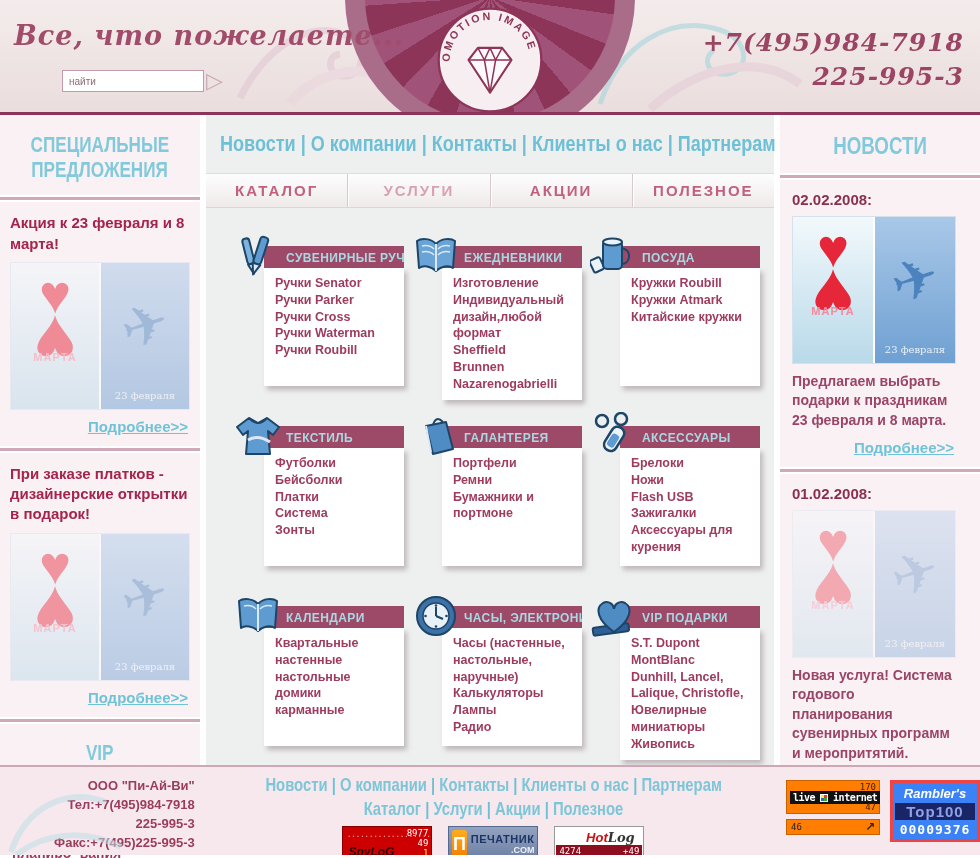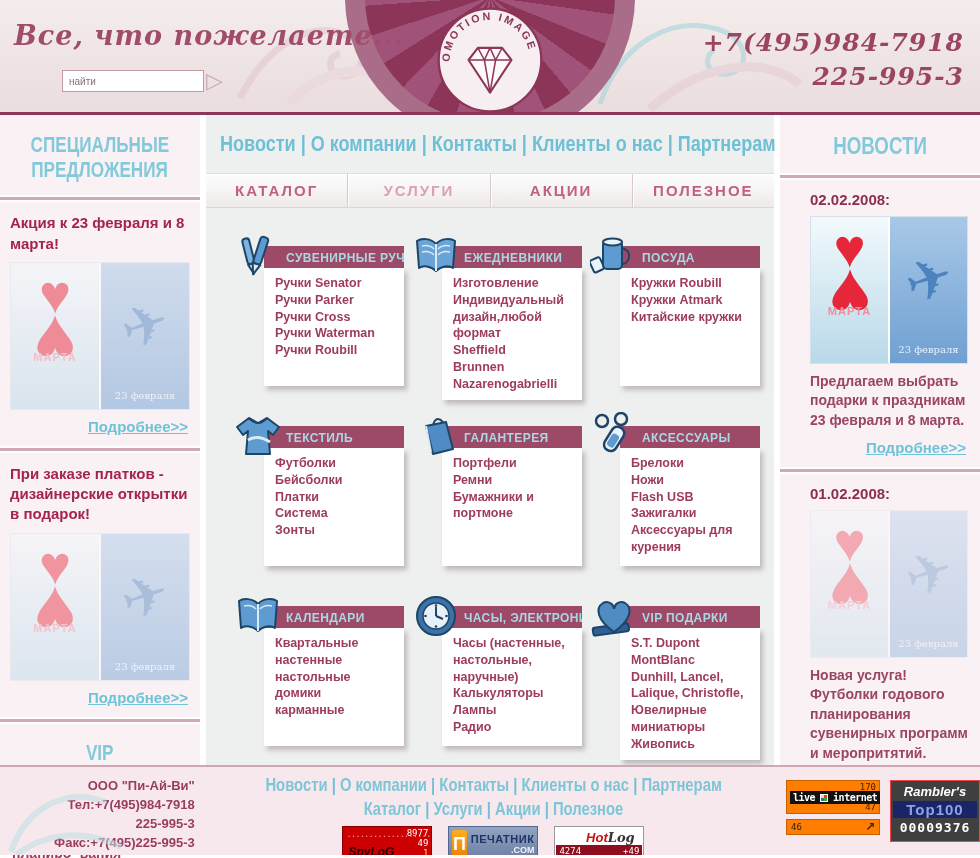--- a/index.html
+++ b/index.html
@@ -82,21 +82,21 @@
   .cat-icon { position:absolute; left:-30px; top:-14px; width:48px; height:48px; z-index:3; }
   .card-header { height:22px; background:#9c4a68; color:#a9d8e3; font-weight:bold;
                  font-size:12px; letter-spacing:.4px; padding:5px 2px 0 22px;
                  white-space:nowrap; overflow:hidden; }
   .card-body { background:#fff; min-height:118px; box-shadow:3px 4px 5px rgba(120,100,110,.4);
                padding:7px 4px 8px 11px; }
   .card-body ul { list-style:none; }
   .card-body li { font-size:12.5px; font-weight:bold; color:#9e3c60; line-height:1.34; cursor:pointer; }
 
   
-  .news-item { padding:4px 12px 2px 12px;margin-left:18px; }
+  .news-item { padding:4px 24px 2px 12px; }
   .news-date { color:#8c2f4f; font-weight:bold; font-size:15px; margin-bottom:8px; }
   .news-text { color:#9b4566; font-weight:bold; font-size:14px; line-height:1.4; margin-top:8px; }
 
   
   .footer { position:relative; height:90px; background:#f6e8ed; border-top:2px solid #cfa8b6;
             display:flex; overflow:hidden; }
   .footer-left { width:218px; padding:10px 6px 0 0; text-align:right;
                  color:#9b3c5c; font-size:13px; font-weight:bold; line-height:1.45; }
   .footer-left .email { cursor:pointer; }
   .footer-center { flex:1; text-align:center; padding-top:6px; }
@@ -136,21 +136,21 @@
   .li-badge .num-bot { position:absolute; right:3px; bottom:1px; }
   .li-badge .black { position:absolute; left:3px; top:10px; background:#111; color:#fff;
                      font-weight:bold; font-size:10px; padding:1px 3px; letter-spacing:-.5px;
                      display:flex; align-items:center; gap:5px; }
   .li-badge .sq4 { display:inline-block; width:8px; height:8px;
                    background:conic-gradient(#e33 0 25%, #3a3 0 50%, #36c 0 75%, #ee3 0); border:1px solid #fff; }
   .li-bar { width:94px; height:16px; background:#ff7d00; border:1px solid #c85f00;
             display:flex; justify-content:space-between; align-items:center; padding:0 4px;
             color:#222; font-size:9px; }
   .li-bar .arr { color:#401f00; font-weight:bold; font-size:12px; font-family:"DejaVu Sans",sans-serif; }
-  .rambler { width:90px; height:62px; background:#404040; border:1px solid #ef4444;
+  .rambler { width:90px; height:62px; background:#3b82f6; border:3px solid #ef4444;
              text-align:center; color:#fff; padding-top:3px; }
   .rambler .r1 { font-family:"Liberation Sans",sans-serif; font-weight:bold; font-style:italic; font-size:13px; }
   .rambler .r2 { background:#1a2568; margin:2px 2px; font-weight:bold; font-size:15px;
                  color:#8fa2e8; letter-spacing:1px; font-family:"Liberation Sans",sans-serif; }
   .rambler .r3 { font-size:13px; font-weight:bold; letter-spacing:1px; }
 
   svg text { font-family:"Liberation Sans",sans-serif; }
 </style>
 </head>
 <body>
@@ -484,21 +484,21 @@
         <div class="pi-march">
           <span class="h-top">♥</span>
           <span class="h-bottom">♥</span>
           <span class="pi-march-label">МАРТА</span>
         </div>
         <div class="pi-feb">
           <span class="pi-plane">✈</span>
           <span class="pi-feb-label">23 февраля</span>
         </div>
       </div>
-      <div class="news-text">Новая услуга! Футболки годового планирования сувенирных программ и меропритятий.</div>
+      <div class="news-text">Новая услуга! Система годового планирования сувенирных программ и меропритятий.</div>
       <span class="more-link">Подробнее&gt;&gt;</span>
     </div>
   </div>
 </div>
 
 <div class="footer">
   <svg class="flourish" style="left:6px;top:10px" width="120" height="80" viewBox="0 0 120 80">
     <path d="M5 75 C20 30 60 10 100 25 M10 78 C40 55 80 52 115 70" fill="none" stroke="#bfe0e4" stroke-width="6"></path>
   </svg>
   <div class="footer-left">

